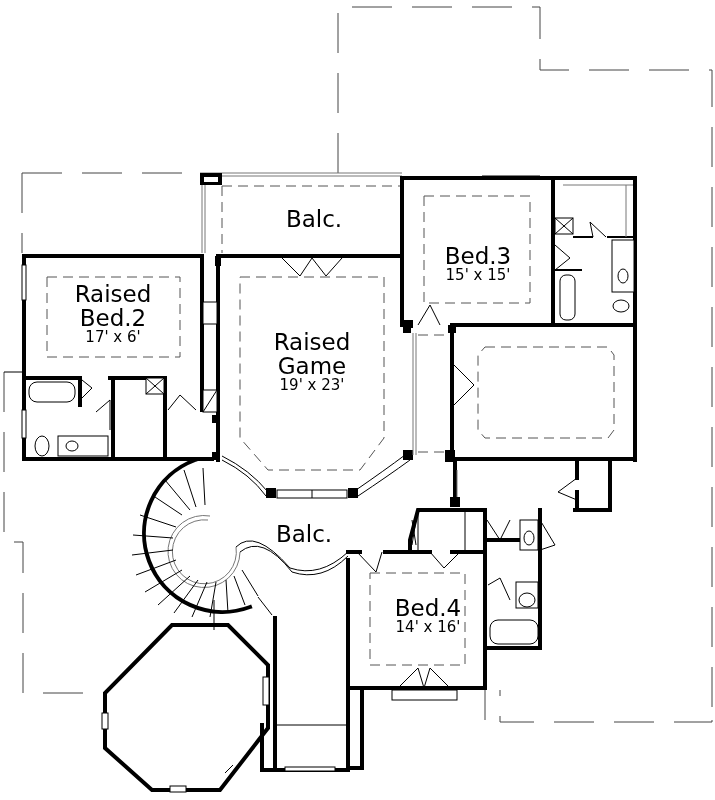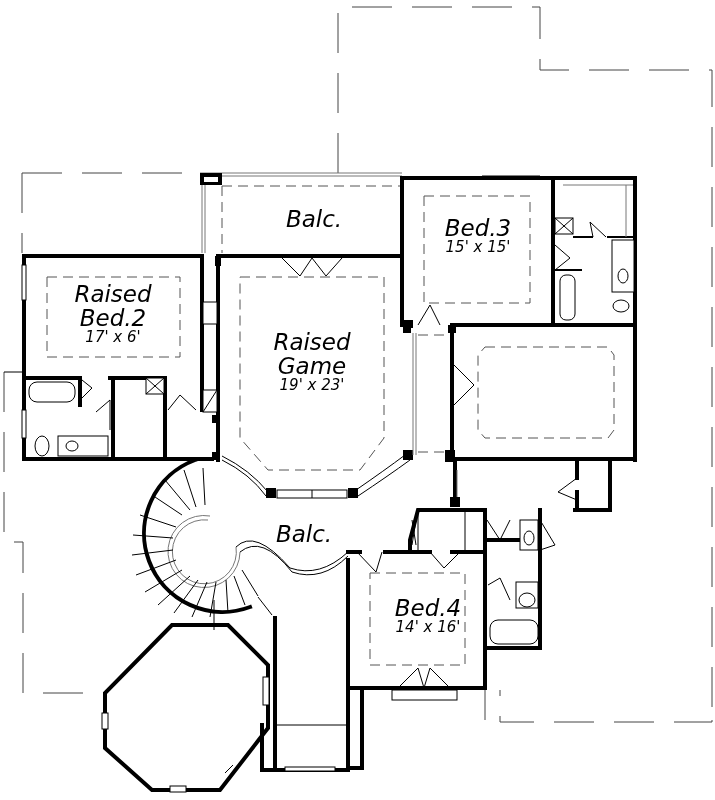--- a/index.html
+++ b/index.html
@@ -1,16 +1,16 @@
 <!DOCTYPE html>
 <html><head>
 <meta charset="utf-8">
 <style>
   html, body { margin: 0; padding: 0; background: #ffffff; }
-  #plan-wrap { position: relative; width: 715px; height: 800px; overflow: hidden; background: #fff; font-style: italic; }
+  #plan-wrap { position: relative; width: 715px; height: 800px; overflow: hidden; background: #fff; }
   svg { position: absolute; left: 0; top: 0; }
   .wall { stroke: #000; stroke-width: 4; fill: none; stroke-linecap: square; }
   .wall-thin { stroke: #000; stroke-width: 2; fill: none; }
   .line { stroke: #000; stroke-width: 1; fill: none; }
   .grey { stroke: #777; stroke-width: 1; fill: none; }
   .dash { stroke: #555; stroke-width: 1; fill: none; stroke-dasharray: 10 6; }
   .outline-dash { stroke: #444; stroke-width: 1; fill: none; stroke-dasharray: 40 20; }
   .win { stroke: #000; stroke-width: 1; fill: #fff; }
   .fixture { stroke: #000; stroke-width: 1; fill: #fff; }
   .label { position: absolute; font-family: "DejaVu Sans", sans-serif; color: #000; text-align: center; line-height: 1.05; white-space: nowrap; transform: translateX(-50%); }
@@ -222,21 +222,21 @@
     <line class="win" x1="124" y1="766" x2="132" y2="774"></line>
     <line class="win" x1="225" y1="773" x2="233" y2="765"></line>
   </g>
 
 </svg>
 
 <div class="label" style="left:314px; top:207px;">
   <span class="name">Balc.</span>
 </div>
 
-<div class="label" style="left:478px; top:216px;">
+<div class="label" style="left:478px; top:244px;">
   <span class="name">Bed.3</span>
   <span class="dim">15' x 15'</span>
 </div>
 
 <div class="label" style="left:113px; top:282px;">
   <span class="name">Raised</span>
   <span class="name">Bed.2</span>
   <span class="dim">17' x 6'</span>
 </div>
 

